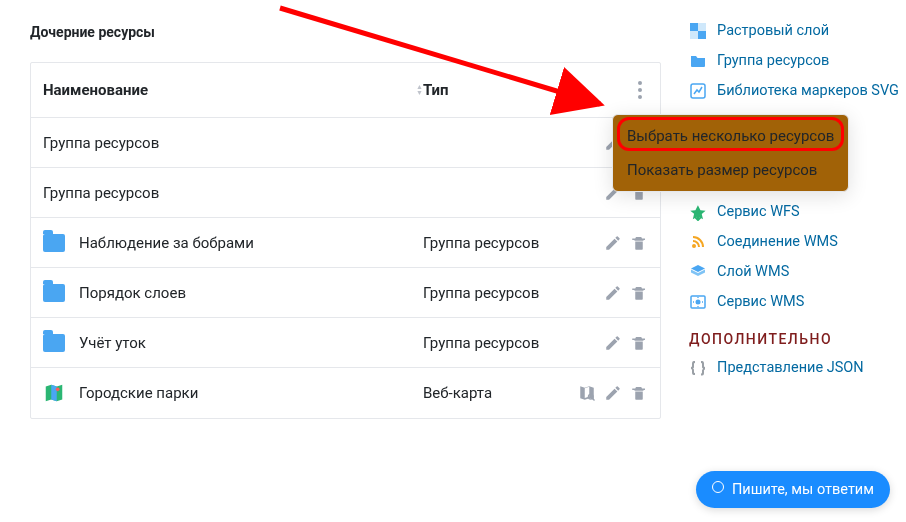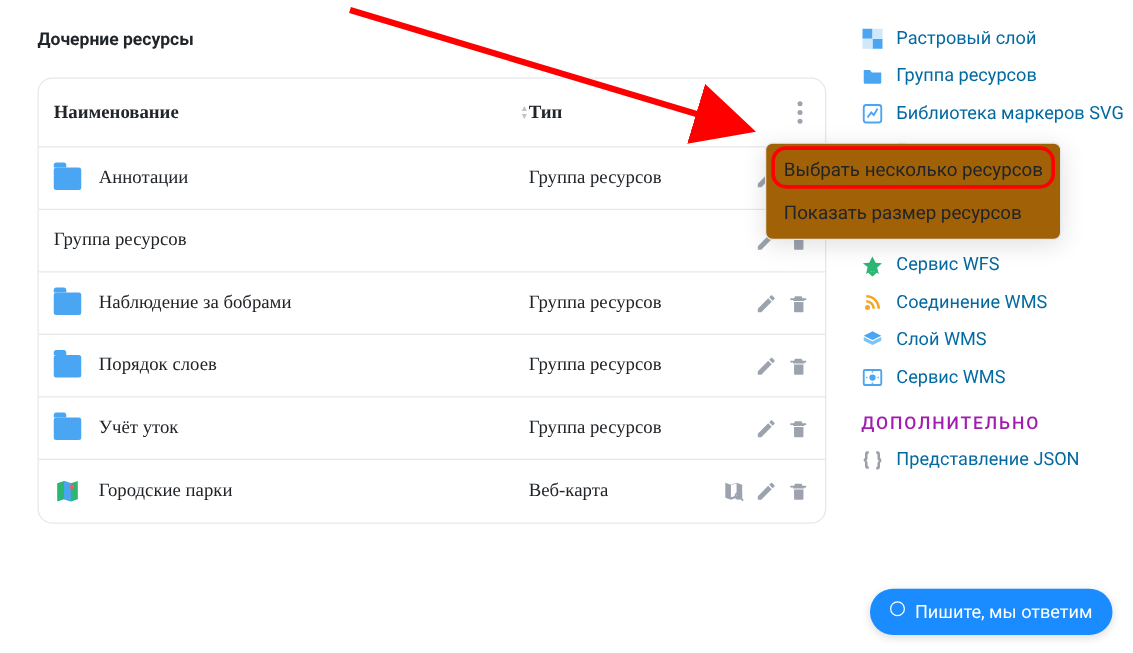--- a/index.html
+++ b/index.html
@@ -22,22 +22,21 @@
     width: 640px;
   }
   h2.section-title {
     font-size: 14px;
     font-weight: 700;
     margin: 14px 0 22px 0;
     color: #212529;
   }
   .table {
     border: 1px solid #e5e7eb;
-    border-radius: 12px;
-    font-family: Liberation Serif, serif;
+    border-radius: 2px;
   }
   .table-head, .table-row {
     display: flex;
     align-items: center;
     border-bottom: 1px solid #e5e7eb;
     min-height: 50px;
   }
   .table-head {
     font-weight: 700;
     font-size: 15px;
@@ -102,21 +101,21 @@
     width: 220px;
     margin-left: 28px;
     padding-top: 6px;
   }
   .side-item {
     display:flex; align-items:center; gap:10px; font-size:14.5px; color:#0369a1;
     padding:6px 0; line-height:1.25;
   }
   .side-item .ic { width:18px; height:18px; flex:0 0 18px; display:inline-flex; align-items:center; justify-content:center; }
   .side-heading {
-    color:#a21caf; letter-spacing:1.5px; font-size:14px; font-weight:500;
+    color:#7f1d1d; letter-spacing:1.5px; font-size:14px; font-weight:500;
     margin:14px 0 6px 0;
   }
   .chat-pill {
     position:absolute; right:16px; bottom:14px;
     background:#1a8cff; color:#fff; border-radius:22px;
     padding:10px 16px; font-size:14.5px; display:flex; align-items:flex-start; gap:8px;
     box-shadow:0 2px 8px rgba(0,0,0,0.15);
   }
   .chat-pill .dot-ring{
     width:12px;height:12px;border:1.6px solid #fff;border-radius:50%;
@@ -172,24 +171,20 @@
           <div class="kebab">
             <span></span>
               <span></span>
               <span></span>
           </div>
         </div>
       </div>
 
       <div id="table-body">
           <div class="table-row">
-            <div class="col-name">
-              <span class="folder-icon"></span>
-              <span>Аннотации</span>
-            </div>
             <div class="col-type">Группа ресурсов</div>
             <div class="col-actions">
               <span class="action-icon">
                 <svg>
                   <use href="#pencil"></use>
                 </svg>
               </span>
               <span class="action-icon">
                 <svg>
                   <use href="#trash"></use>

